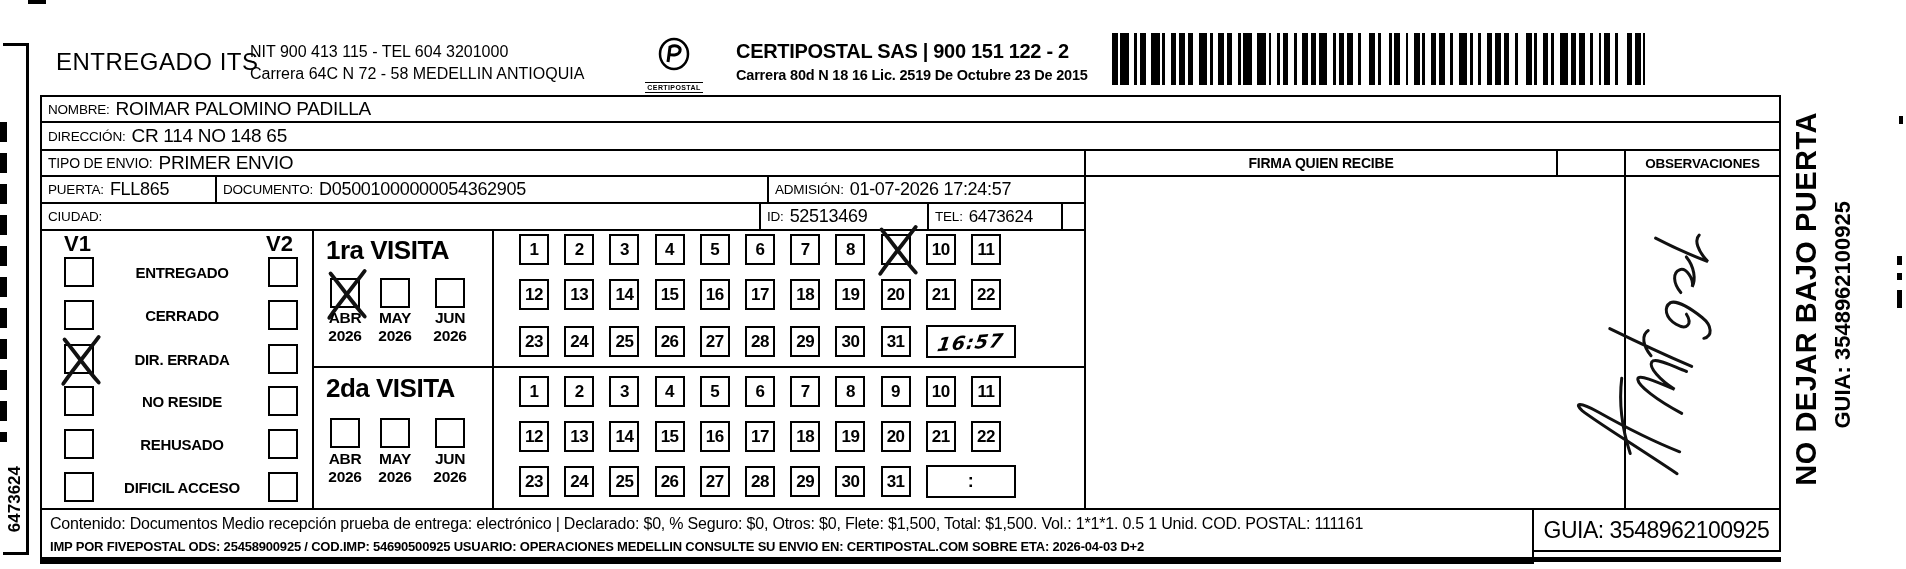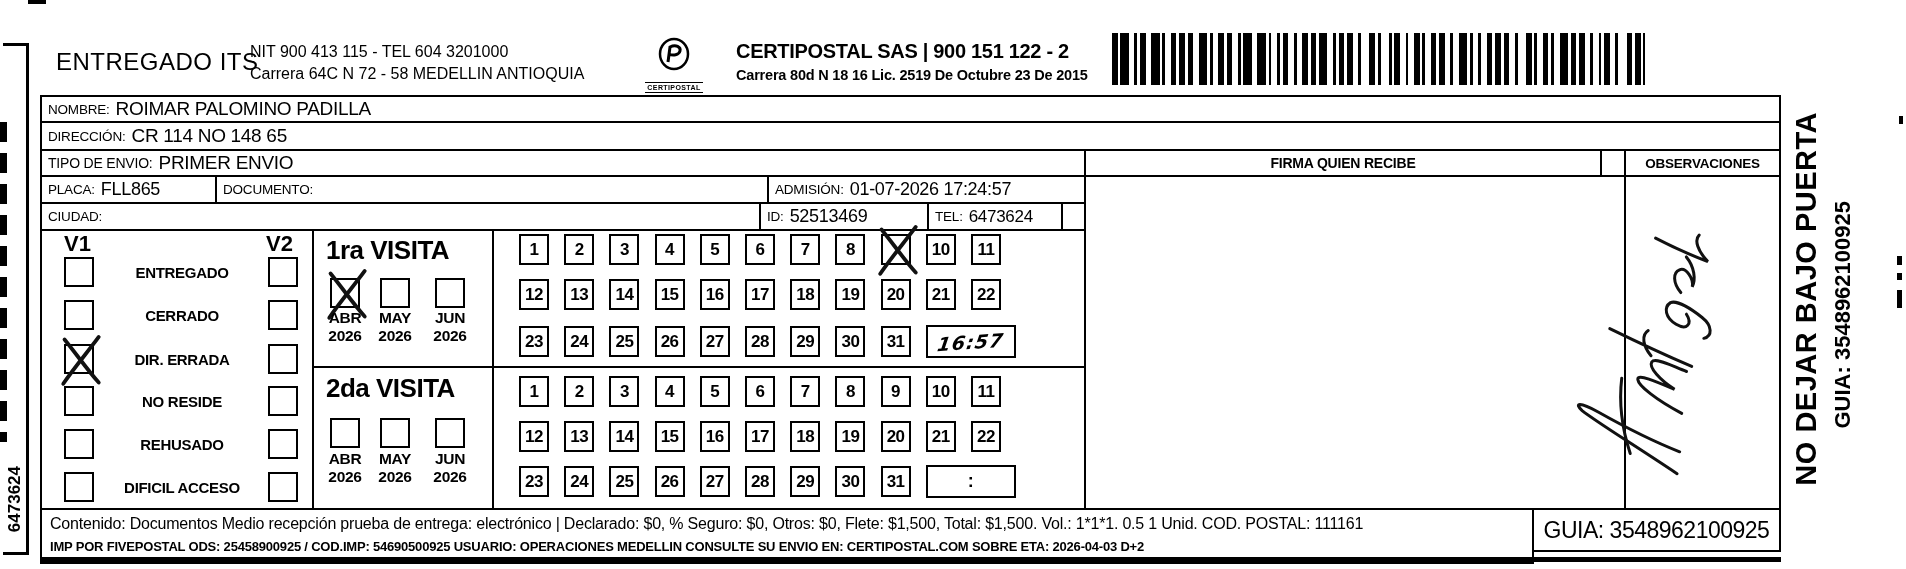--- a/index.html
+++ b/index.html
@@ -198,32 +198,33 @@
       <span class="val">CR 114 NO 148 65</span>
       </div>
   </div>
 
   <div class="cell" style="left:40px;top:149px;width:1046px;height:28px;">
     <div class="inner">
         <span class="lbl" style="font-size:14px;">TIPO DE ENVIO:</span>
       <span class="val">PRIMER ENVIO</span>
       </div>
   </div>
-  <div class="cell hdrcell" style="left:1084px;top:149px;width:518px;height:28px;">FIRMA QUIEN RECIBE</div>
+  <div class="cell hdrcell" style="left:1084px;top:149px;width:474px;height:28px;">FIRMA QUIEN RECIBE</div>
   <div class="cell hdrcell" style="left:1624px;top:149px;width:157px;height:28px;font-size:13.5px;">OBSERVACIONES</div>
 
   <div class="cell" style="left:40px;top:175px;width:177px;height:29px;">
     <div class="inner">
-        <span class="lbl">PLACA:</span>
+        <span class="lbl">PUERTA:</span>
       <span class="val sm">FLL865</span>
       </div>
   </div>
   <div class="cell" style="left:215px;top:175px;width:554px;height:29px;">
     <div class="inner">
         <span class="lbl">DOCUMENTO:</span>
+      <span class="val sm">D05001000000054362905</span>
       </div>
   </div>
   <div class="cell" style="left:767px;top:175px;width:319px;height:29px;">
     <div class="inner">
         <span class="lbl">ADMISIÓN:</span>
       <span class="val sm">01-07-2026 17:24:57</span>
       </div>
   </div>
 
   <div class="cell" style="left:40px;top:202px;width:721px;height:29px;">

